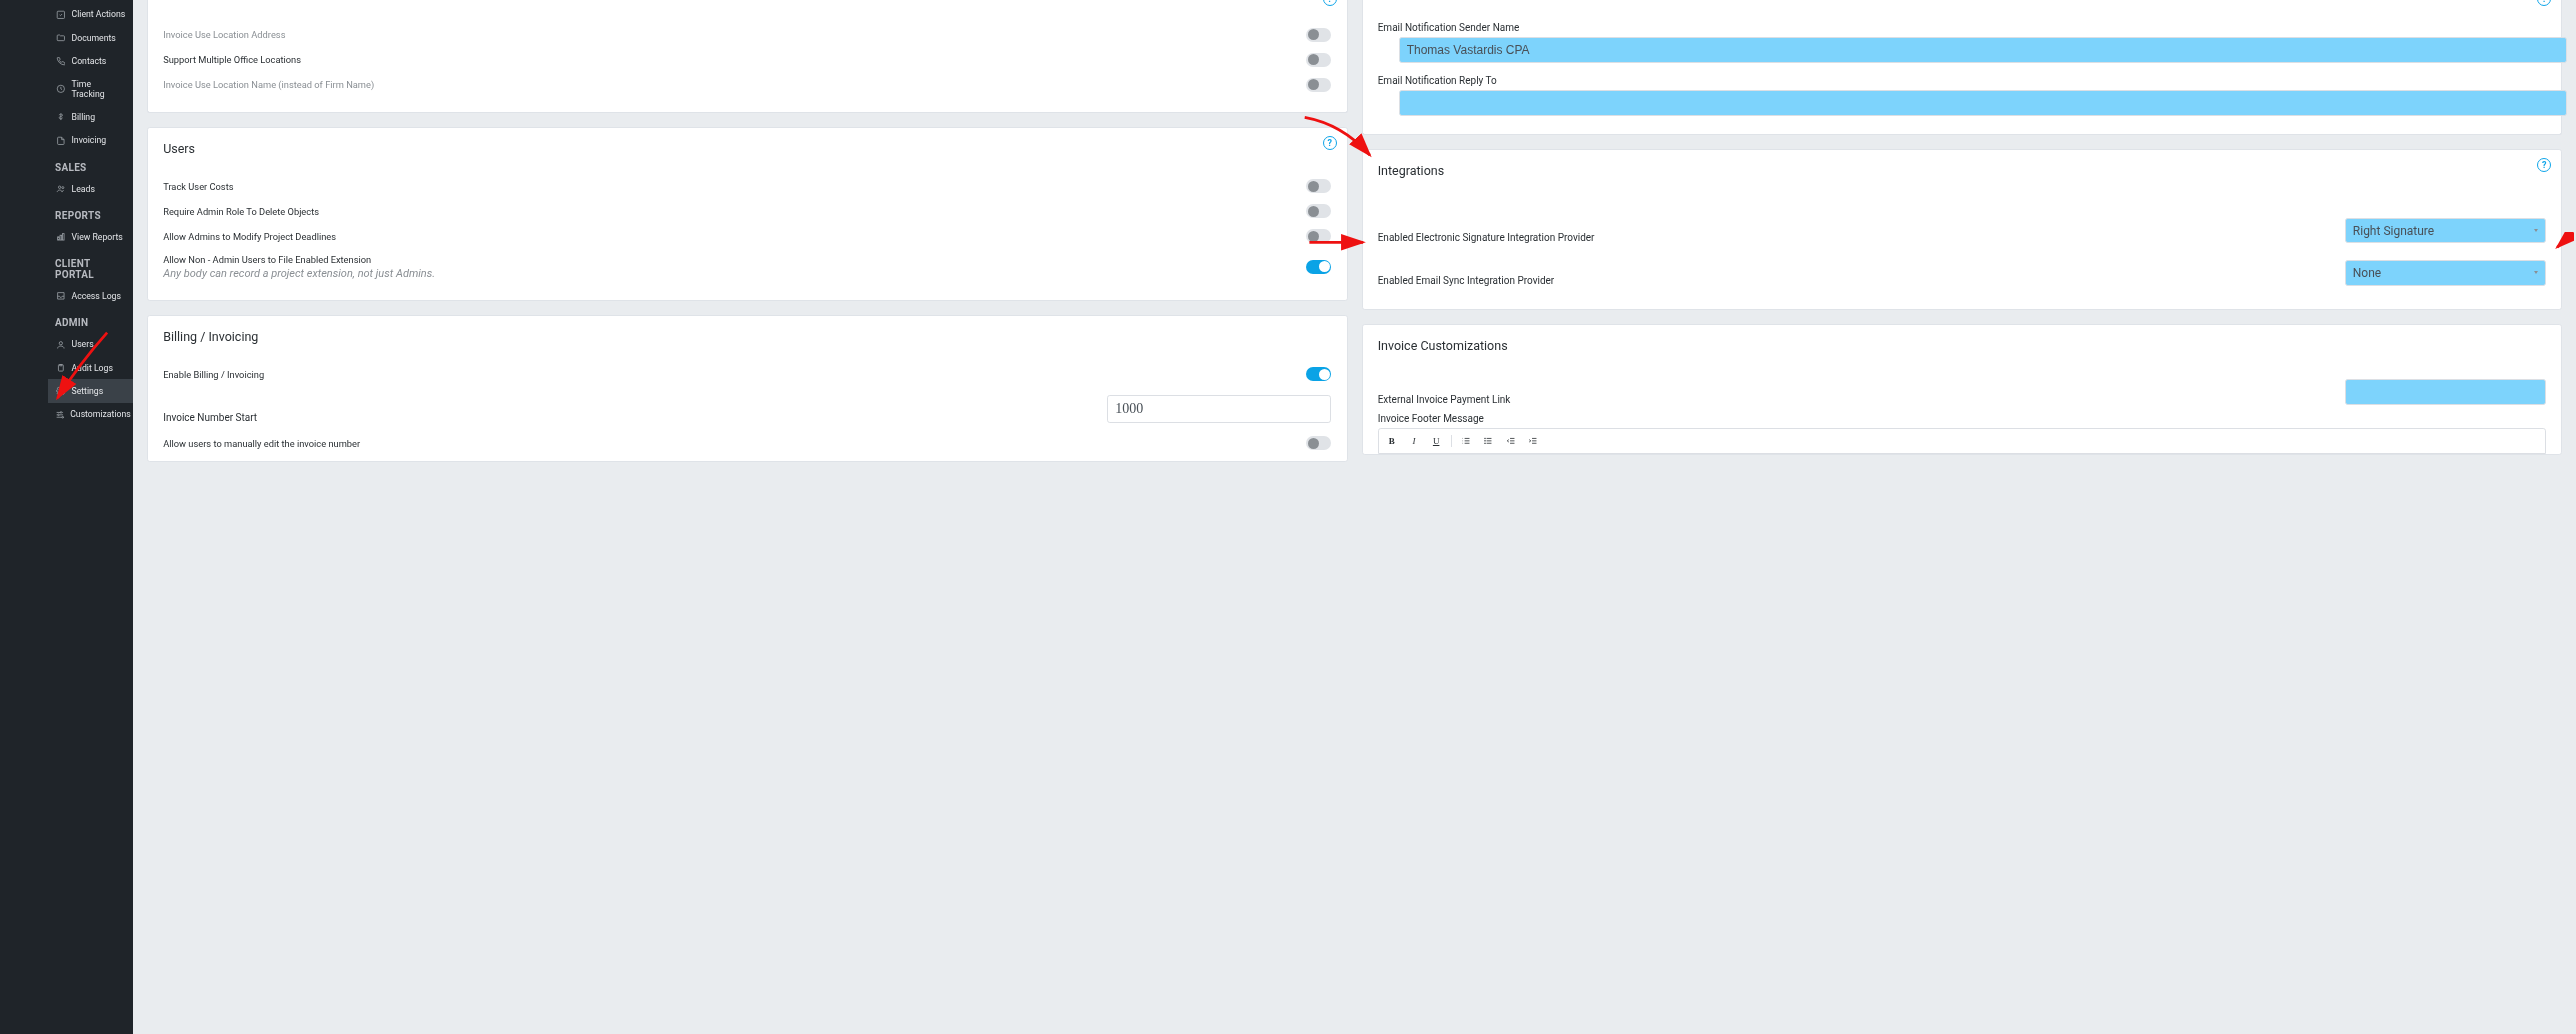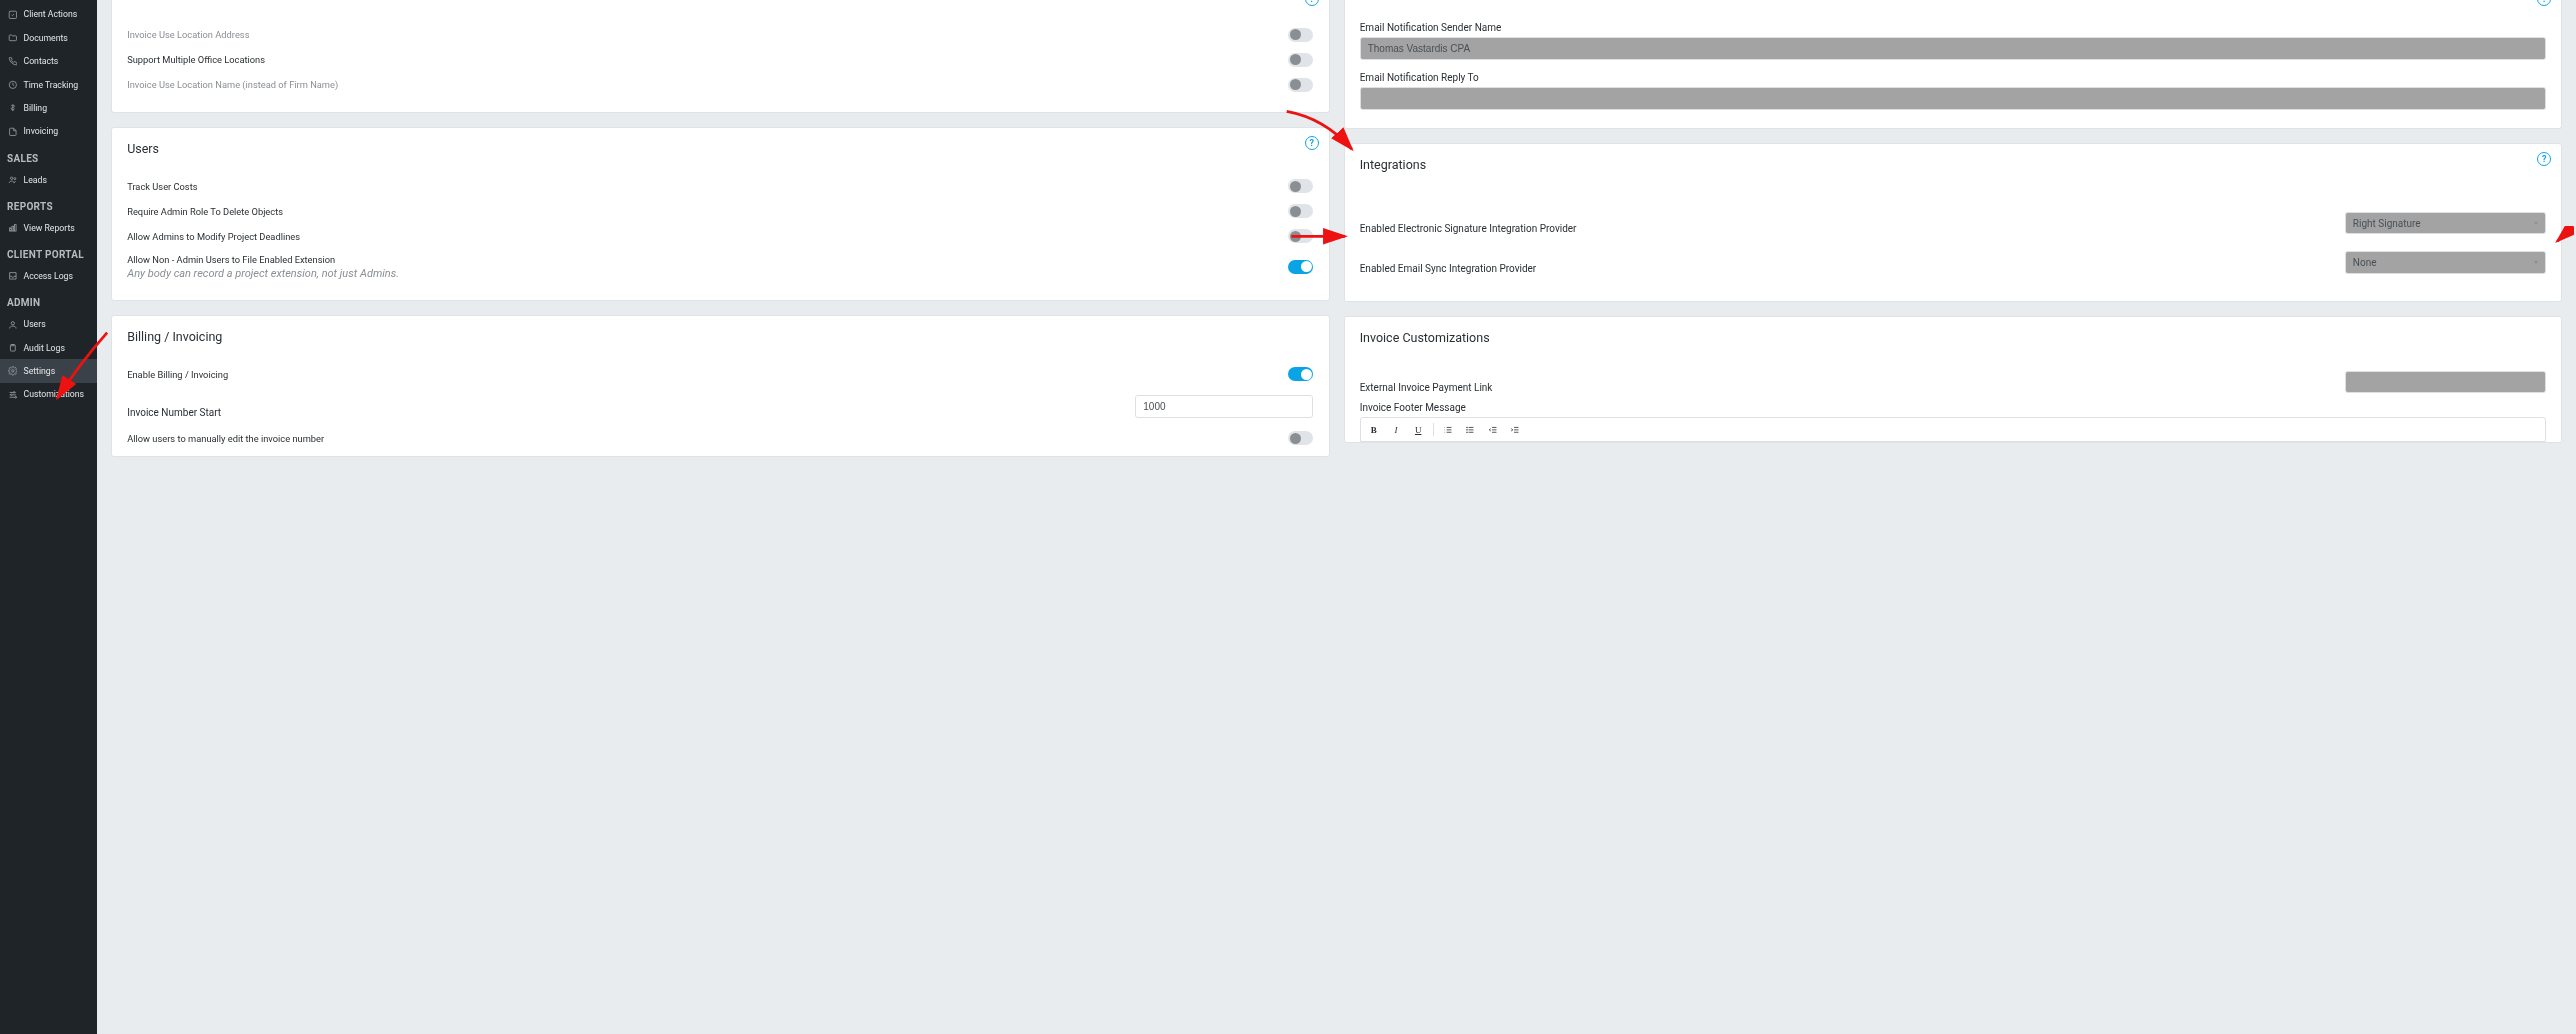--- a/index.html
+++ b/index.html
@@ -6,26 +6,27 @@
   body {
     font-family: -apple-system, BlinkMacSystemFont, "Segoe UI", Roboto, sans-serif;
     background: #e9ecef;
     color: #212529;
     overflow-x: hidden;
   }
   .app { display: flex; min-height: 100vh; }
 
   
   .sidebar {
-    width: 97px;
+    width: 133px;
     background: #1f2429;
     color: #e4e6e9;
     flex-shrink: 0;
     font-size: 8.7px;
     padding-top: 2.8px;
+    padding-left: 48px;
   }
   .sidebar .nav-item {
     display: flex;
     align-items: center;
     padding: 6.2px 7px;
     cursor: pointer;
     color: #e4e6e9;
   }
   .sidebar .nav-item.active { background: #3a4148; }
   .sidebar .nav-item .icon {
@@ -138,23 +139,24 @@
   .toggle.off-dark { background: #e0e3e7; }
 
   
   .form-row { margin-bottom: 12.5px; }
   .form-label { font-size: 10px; color: #2a2f33; margin-bottom: 4.2px; display: block; }
   .text-input, .select {
     width: 100%;
     border: 0.7px solid #dcdfe4;
     border-radius: 2.8px;
     padding: 4.8px 7px;
-    font-size: 10px;
+    font-size: 12px;
     color: #495057;
-    background: #a3a3a3;
+    background: #7dd3fc;
+    margin-left: 21px;
   }
   .select {
     display: flex;
     align-items: center;
     justify-content: space-between;
     cursor: pointer;
   }
   .select .caret {
     width: 0; height: 0;
     border-left: 2.8px solid transparent;
@@ -165,26 +167,27 @@
   .inline-setting {
     display: flex;
     align-items: flex-end;
     justify-content: space-between;
     padding: 8.3px 0;
   }
   .inline-setting .form-label { margin: 0; }
   .inline-setting .select { width: 201px; }
 
   .number-input {
-    width: 178px;
+    width: 224px;
     border: 0.7px solid #dcdfe4;
     border-radius: 2.8px;
     padding: 4.8px 7px;
-    font-size: 10px;
+    font-size: 14px;
     color: #495057;
+    font-family: Liberation Serif, serif;
   }
 
   
   .rte-toolbar {
     border: 0.7px solid #dcdfe4;
     border-radius: 2.8px 2.8px 0 0;
     padding: 4.2px 5.5px;
     display: flex;
     gap: 7px;
     align-items: center;

